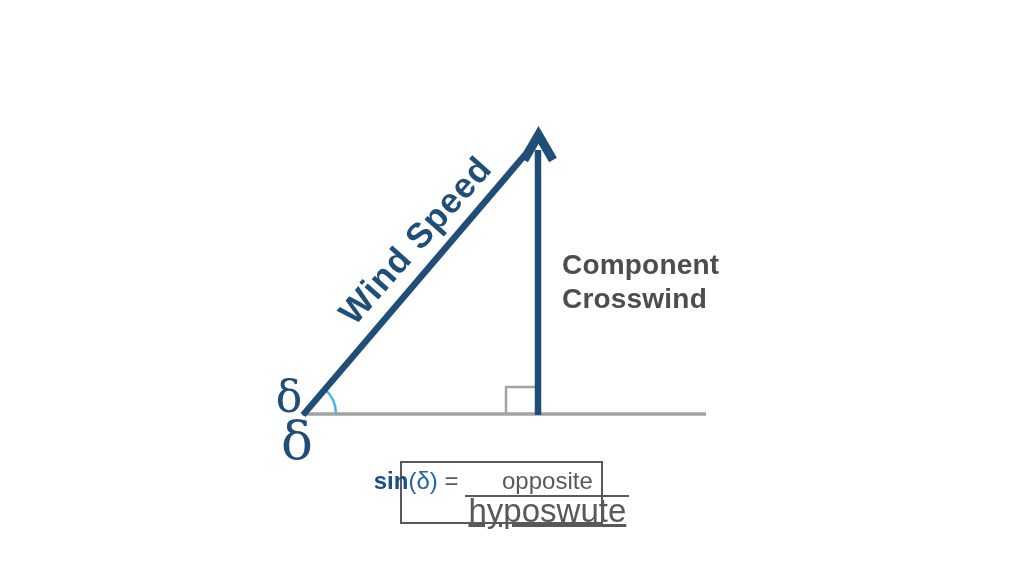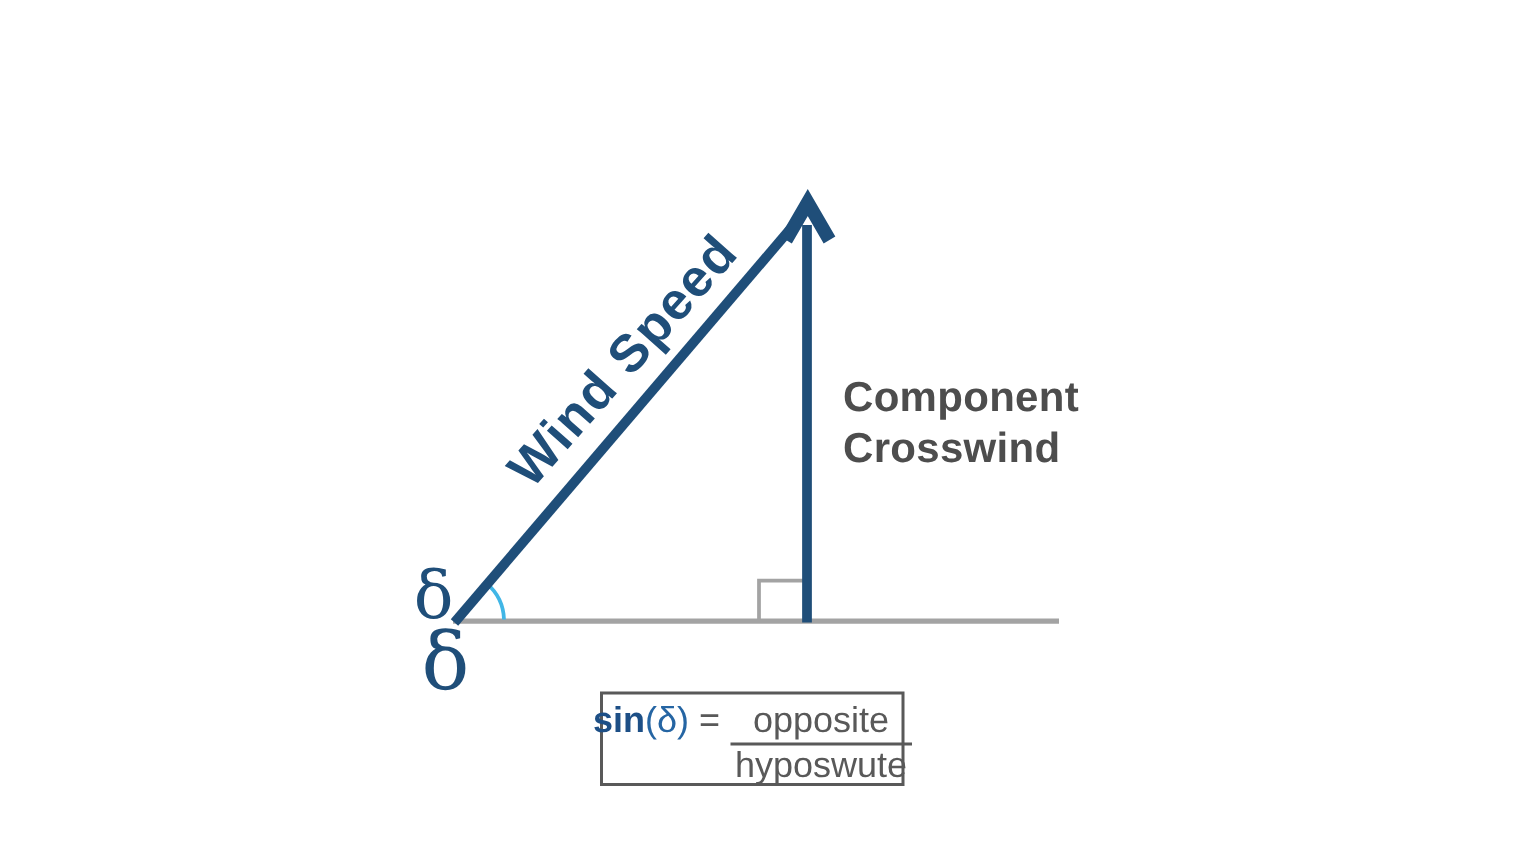--- a/index.html
+++ b/index.html
@@ -44,23 +44,24 @@
   .fraction{display:inline-block;text-align:center;}
   .fraction .num{
     display:block;
     font-size:24px;line-height:29px;
     color:#595959;
     border-bottom:2px solid #595959;
     padding:0 3px;
   }
   .fraction .den{
     display:block;
-    font-size:24px;line-height:27px;
+    font-size:33px;line-height:27px;
     color:#595959;
     padding:0 3px;
+    text-decoration:underline;
   }
   .delta-glyph{font-family:"DejaVu Serif", serif;}
 </style>
 </head>
 <body>
 
 <div class="stage">
 
   <svg width="1024" height="576" viewBox="0 0 1024 576">
 

